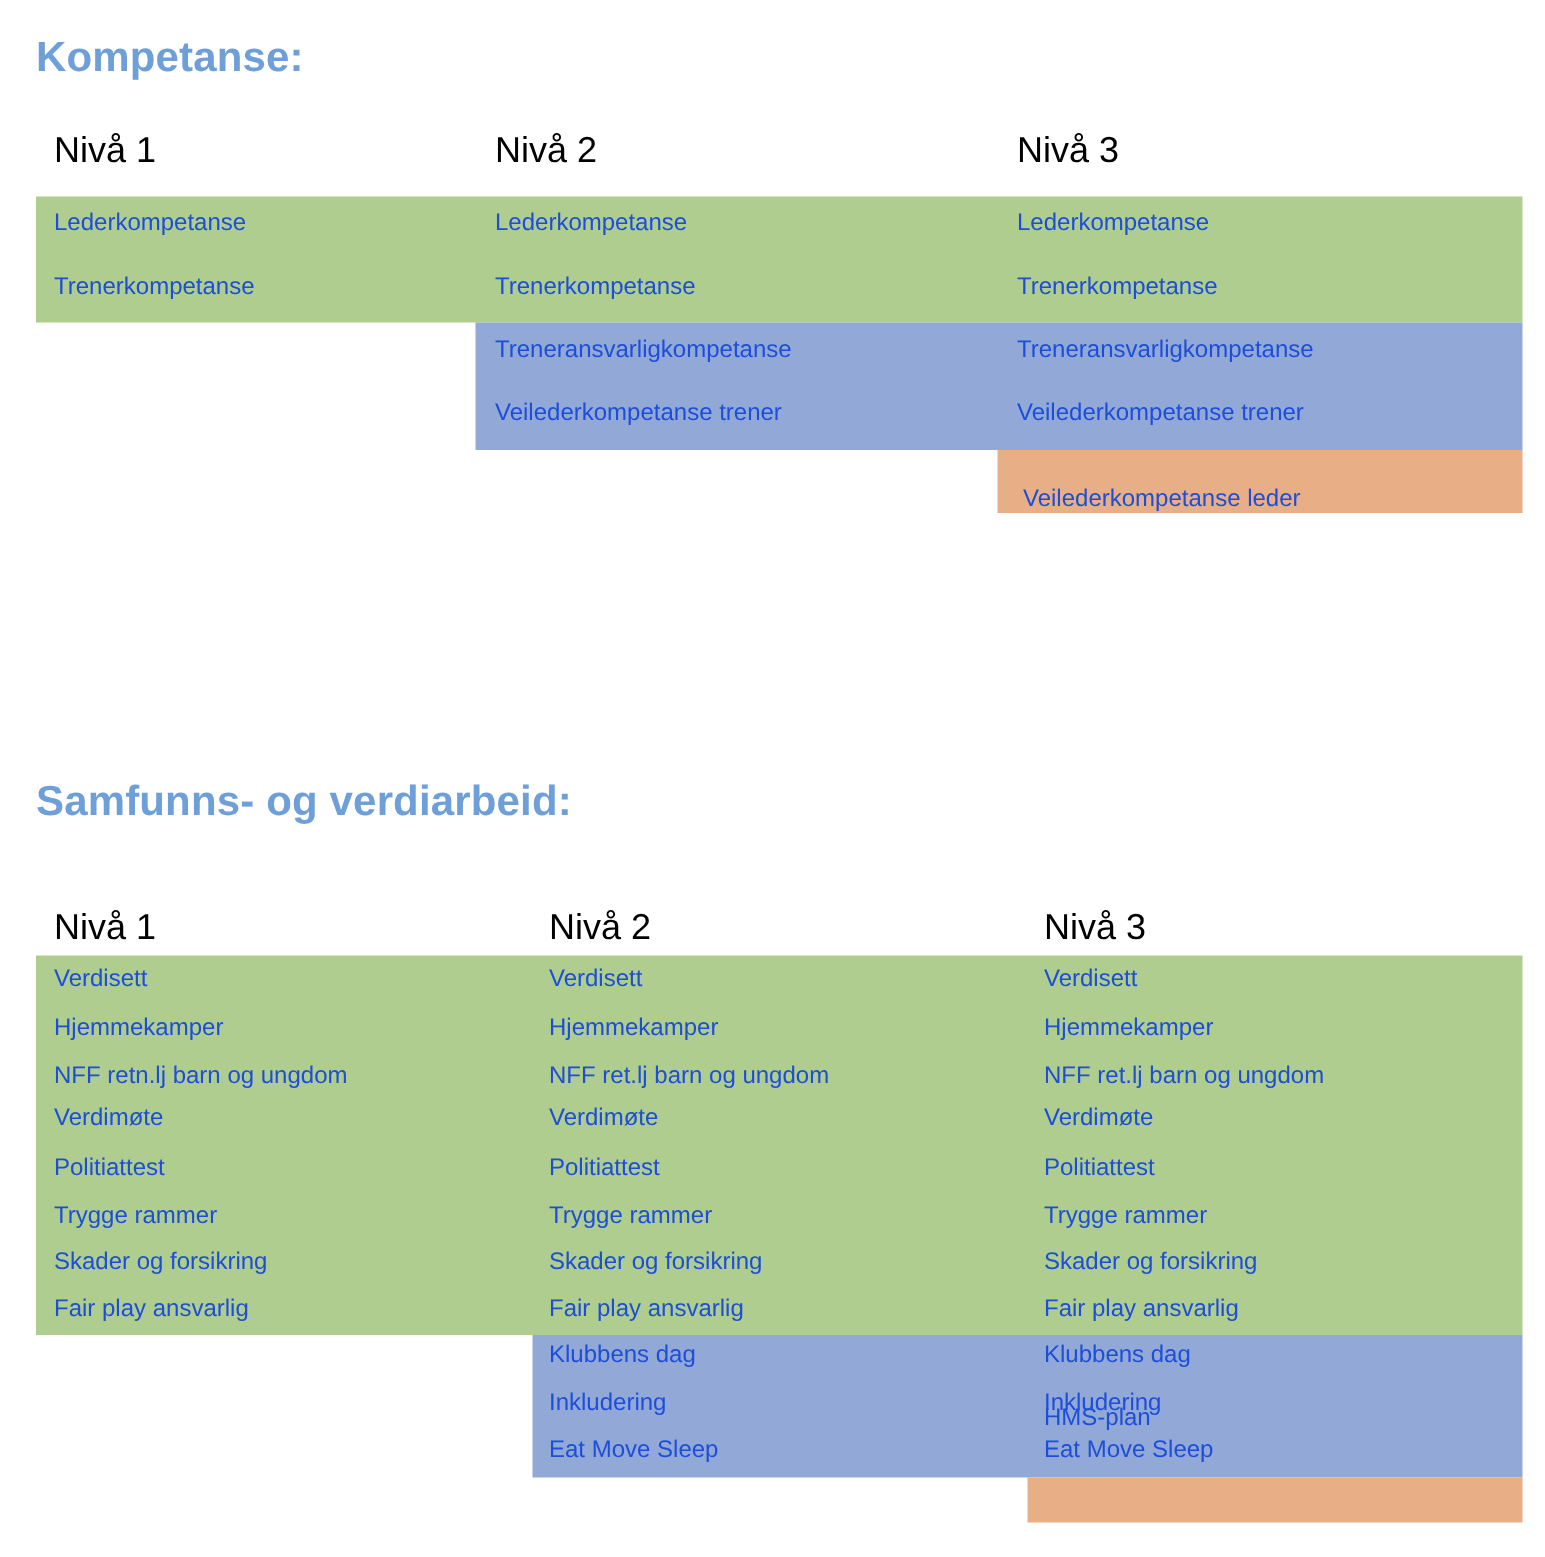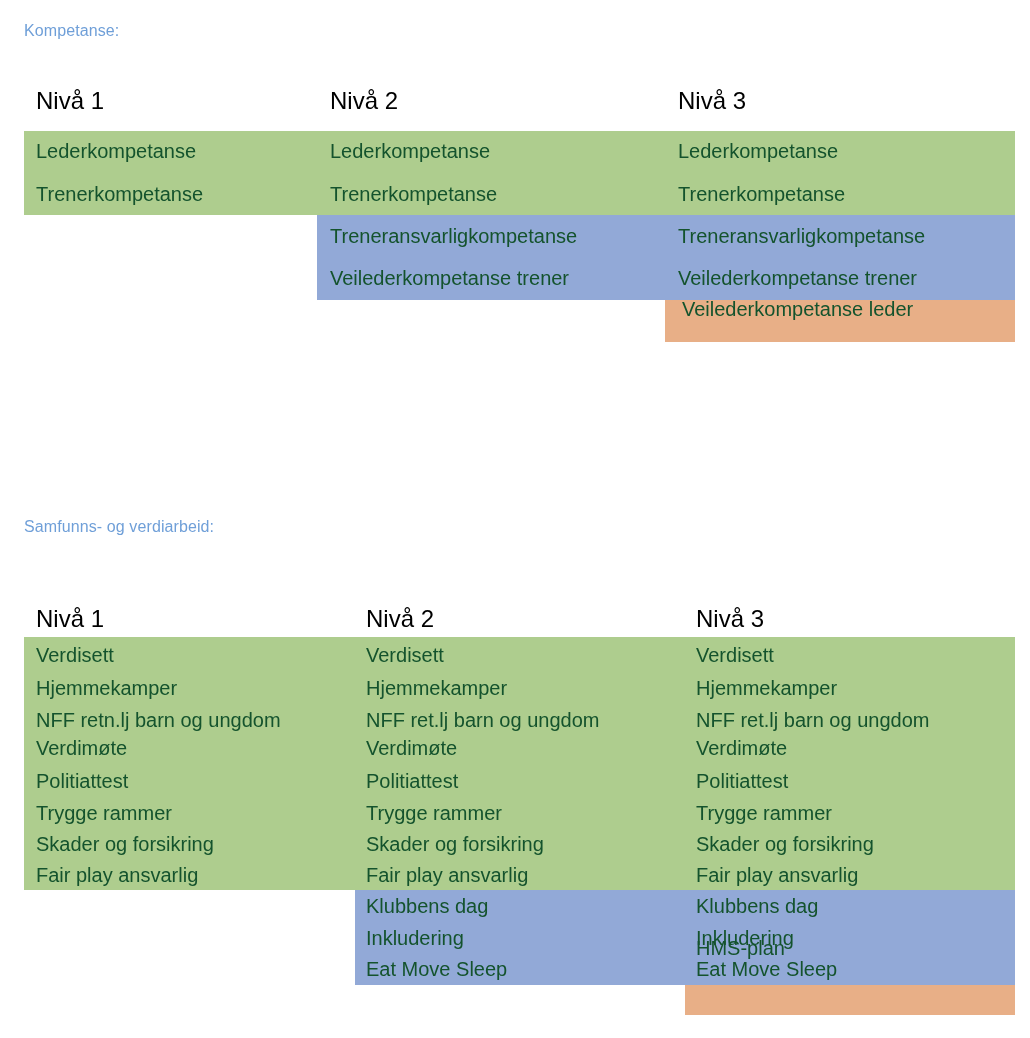--- a/index.html
+++ b/index.html
@@ -11,22 +11,22 @@
     width: 1030px;
     height: 1038px;
     position: relative;
     font-family: "Liberation Sans", sans-serif;
     color: #000000;
     overflow: hidden;
   }
 
   .section-heading {
     position: absolute;
-    font-size: 16px;
-    font-weight: normal;
+    font-size: 28px;
+    font-weight: bold;
     color: #6f9fd8;
     letter-spacing: 0.1px;
     white-space: nowrap;
   }
 
   .col-header {
     position: absolute;
     font-size: 24px;
     font-weight: normal;
     color: #000000;
@@ -35,23 +35,23 @@
 
   .band {
     position: absolute;
   }
   .band.green  { background: #aecd8e; }
   .band.blue   { background: #92a9d7; }
   .band.orange { background: #e8af87; }
 
   .cell {
     position: absolute;
-    font-size: 20px;
+    font-size: 16px;
     line-height: 1;
-    color: #14532d;
+    color: #1d4ed8;
     white-space: nowrap;
   }
 
   
   #heading-kompetanse { left: 24px; top: 22px; }
 
   #k-h1 { left: 36px; top: 87px; }
   #k-h2 { left: 330px; top: 87px; }
   #k-h3 { left: 678px; top: 87px; }
 
@@ -88,21 +88,21 @@
 
 <div class="cell" style="left:330px; top:141px;">Lederkompetanse</div>
 <div class="cell" style="left:330px; top:184px;">Trenerkompetanse</div>
 <div class="cell" style="left:330px; top:226px;">Treneransvarligkompetanse</div>
 <div class="cell" style="left:330px; top:268px;">Veilederkompetanse trener</div>
 
 <div class="cell" style="left:678px; top:141px;">Lederkompetanse</div>
 <div class="cell" style="left:678px; top:184px;">Trenerkompetanse</div>
 <div class="cell" style="left:678px; top:226px;">Treneransvarligkompetanse</div>
 <div class="cell" style="left:678px; top:268px;">Veilederkompetanse trener</div>
-<div class="cell" style="left:682px; top:299px;">Veilederkompetanse leder</div>
+<div class="cell" style="left:682px; top:325px;">Veilederkompetanse leder</div>
 
 <div id="heading-samfunn" class="section-heading">Samfunns- og verdiarbeid:</div>
 
 <div id="s-green" class="band green"></div>
 <div id="s-blue" class="band blue"></div>
 <div id="s-orange" class="band orange"></div>
 
 <div id="s-h1" class="col-header">Nivå 1</div>
 <div id="s-h2" class="col-header">Nivå 2</div>
 <div id="s-h3" class="col-header">Nivå 3</div>

